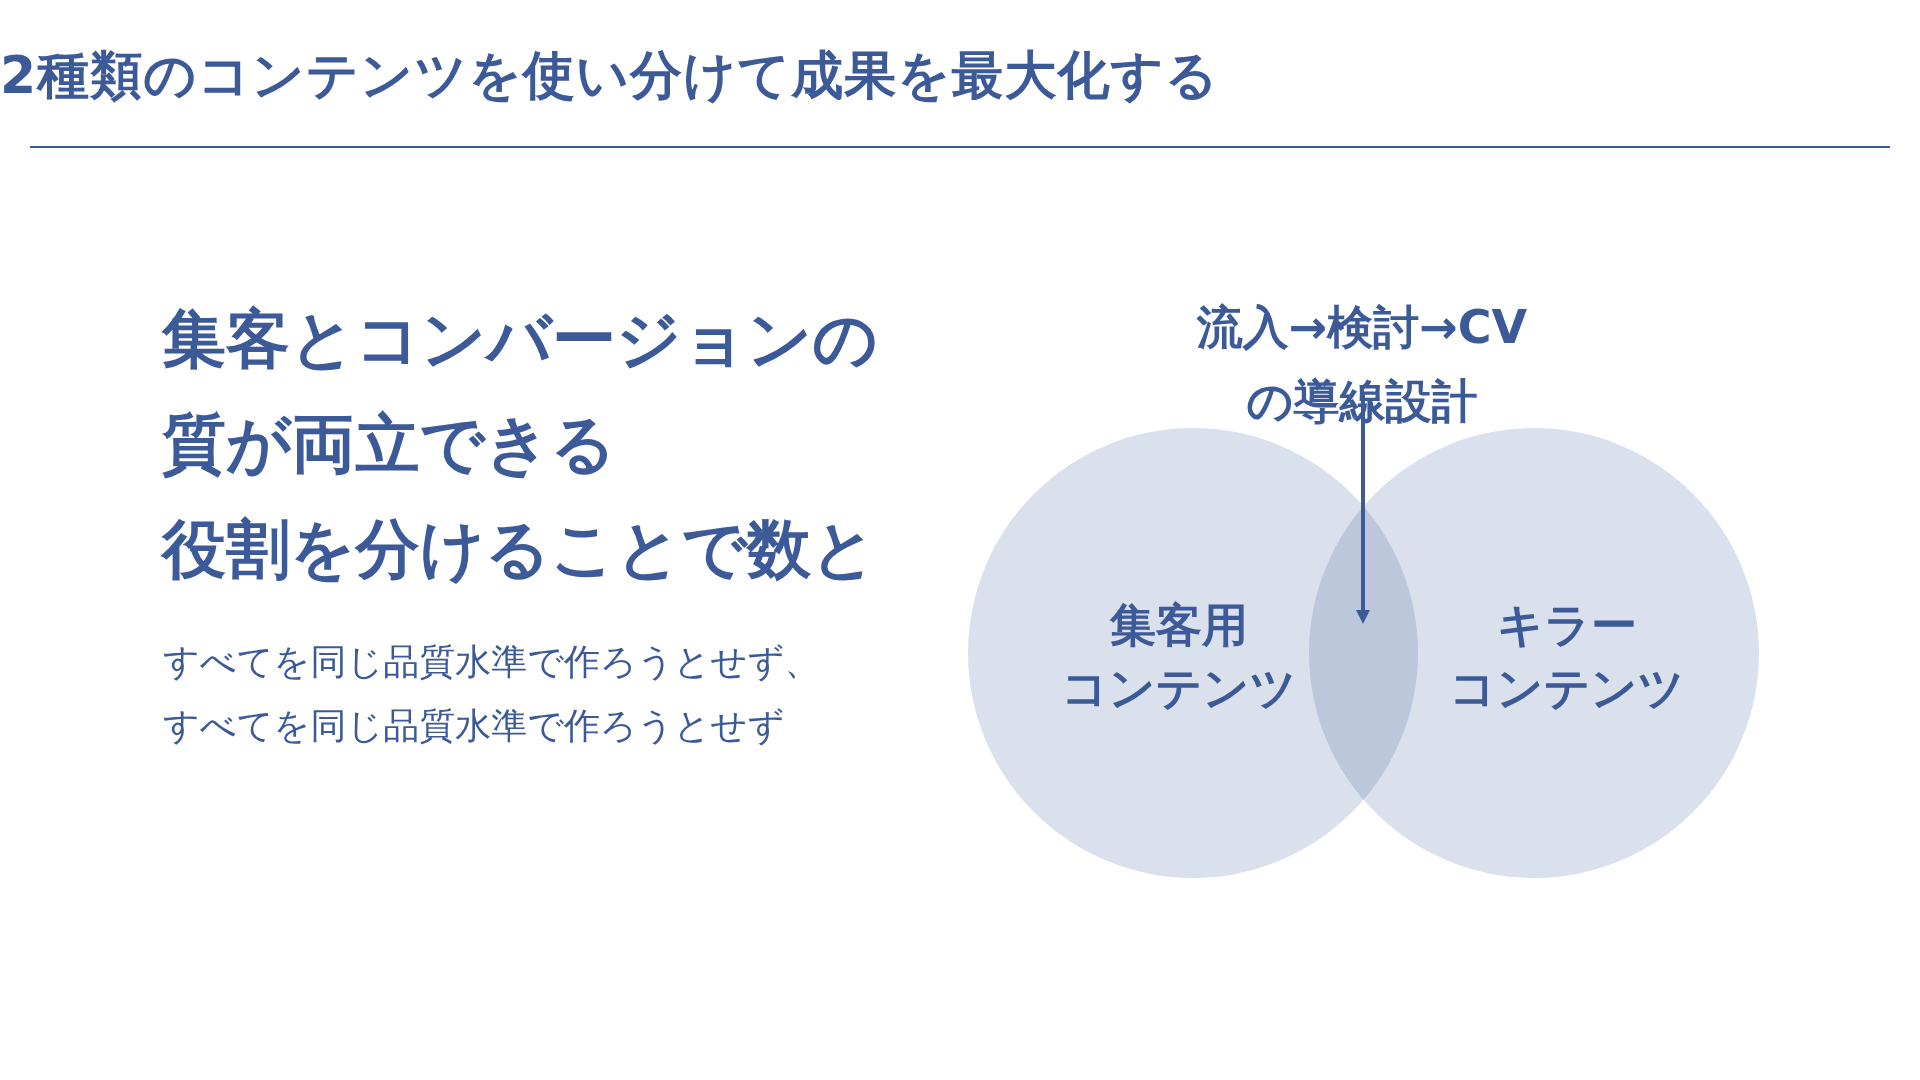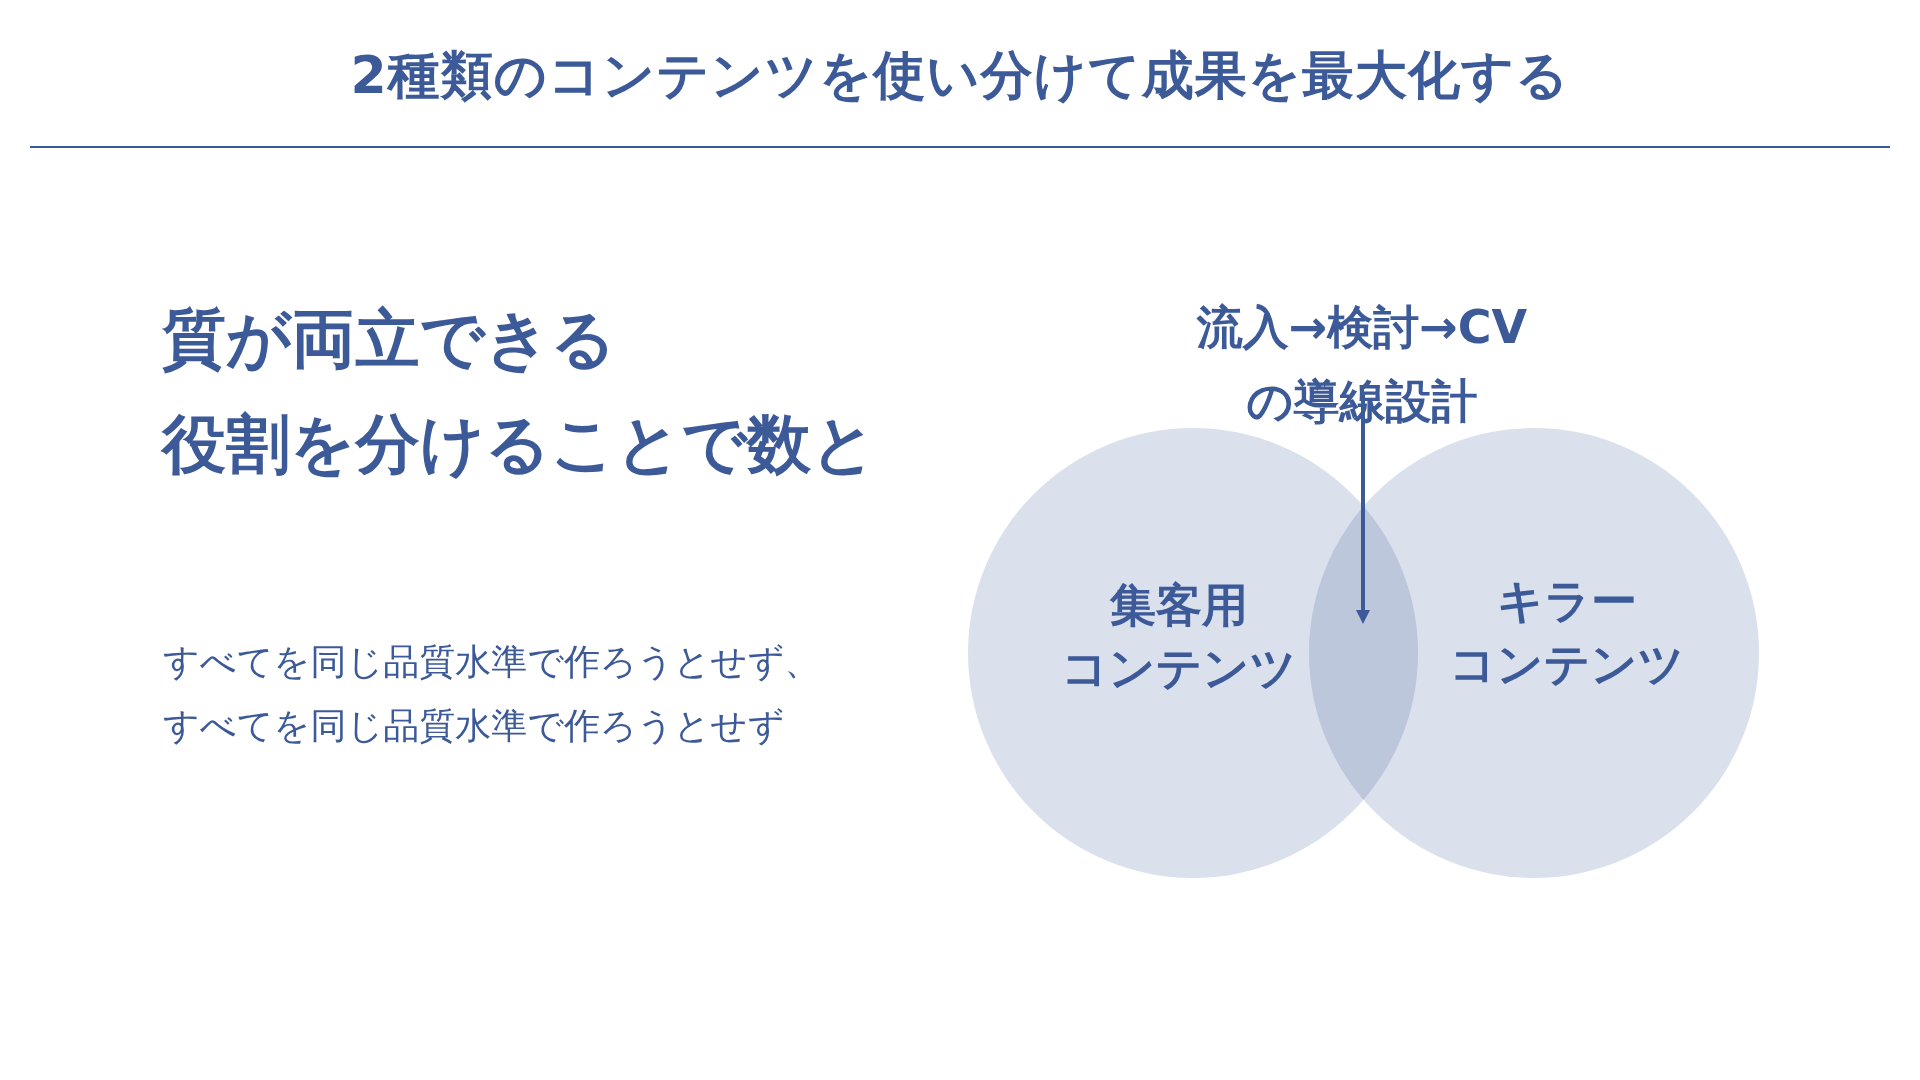--- a/index.html
+++ b/index.html
@@ -15,21 +15,21 @@
       font-family: "DejaVu Sans", "Liberation Sans", sans-serif;
       color: #3d5a98;
     }
     .slide-title {
       position: absolute;
       left: 0;
       width: 1920px;
       top: 38px;
       height: 74px;
       line-height: 74px;
-      text-align: center;
+      text-align: left;
       font-size: 52px;
       font-weight: 900;
       letter-spacing: 1px;
       color: #3d5a98;
       white-space: nowrap;
     }
     .title-rule {
       position: absolute;
       left: 30px;
       width: 1860px;
@@ -99,35 +99,36 @@
     }
 
     .circle-label {
       position: absolute;
       width: 300px;
       text-align: center;
       font-size: 46px;
       font-weight: 900;
       line-height: 63px;
       color: #3d5a98;
-      top: 574px;
+      top: 594px;
     }
     .circle-label .line { display: block; white-space: nowrap; }
     .circle-label.left { left: 1029px; }
-    .circle-label.right { left: 1417px; font-family: Liberation Mono, monospace; }
+    .circle-label.right { left: 1417px; }
   </style>
 </head>
 <body>
 
 <div>
 
   <div class="slide-title">2種類のコンテンツを使い分けて成果を最大化する</div>
   <div class="title-rule"></div>
 
   <div class="heading">
+    <span class="line">集客とコンバージョンの</span>
     <span class="line">質が両立できる</span>
     <span class="line">役割を分けることで数と</span>
   </div>
 
   <div class="subtext">
     <span class="line">すべてを同じ品質水準で作ろうとせず、</span>
     <span class="line">すべてを同じ品質水準で作ろうとせず</span>
   </div>
 
   <div class="venn">

